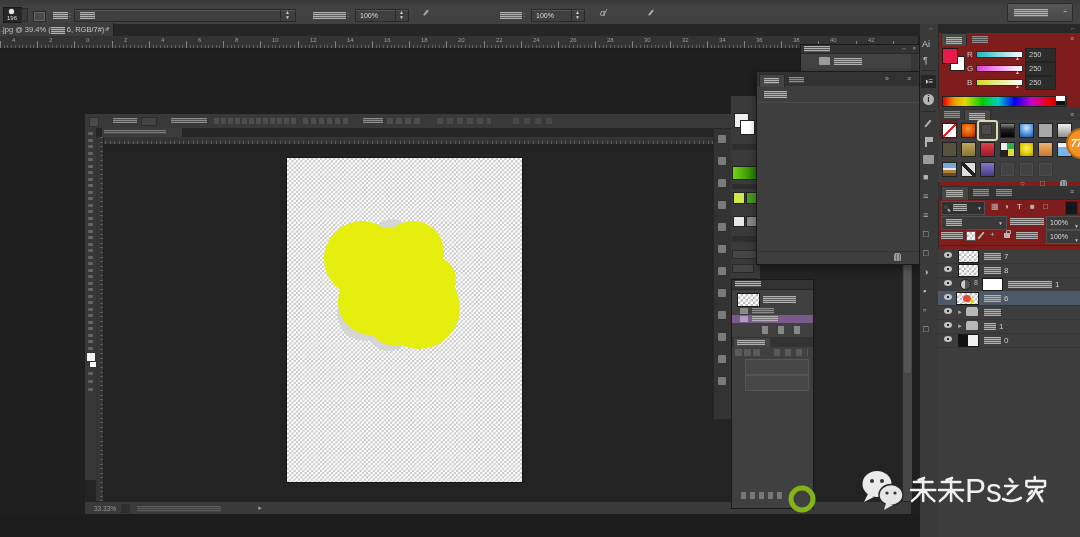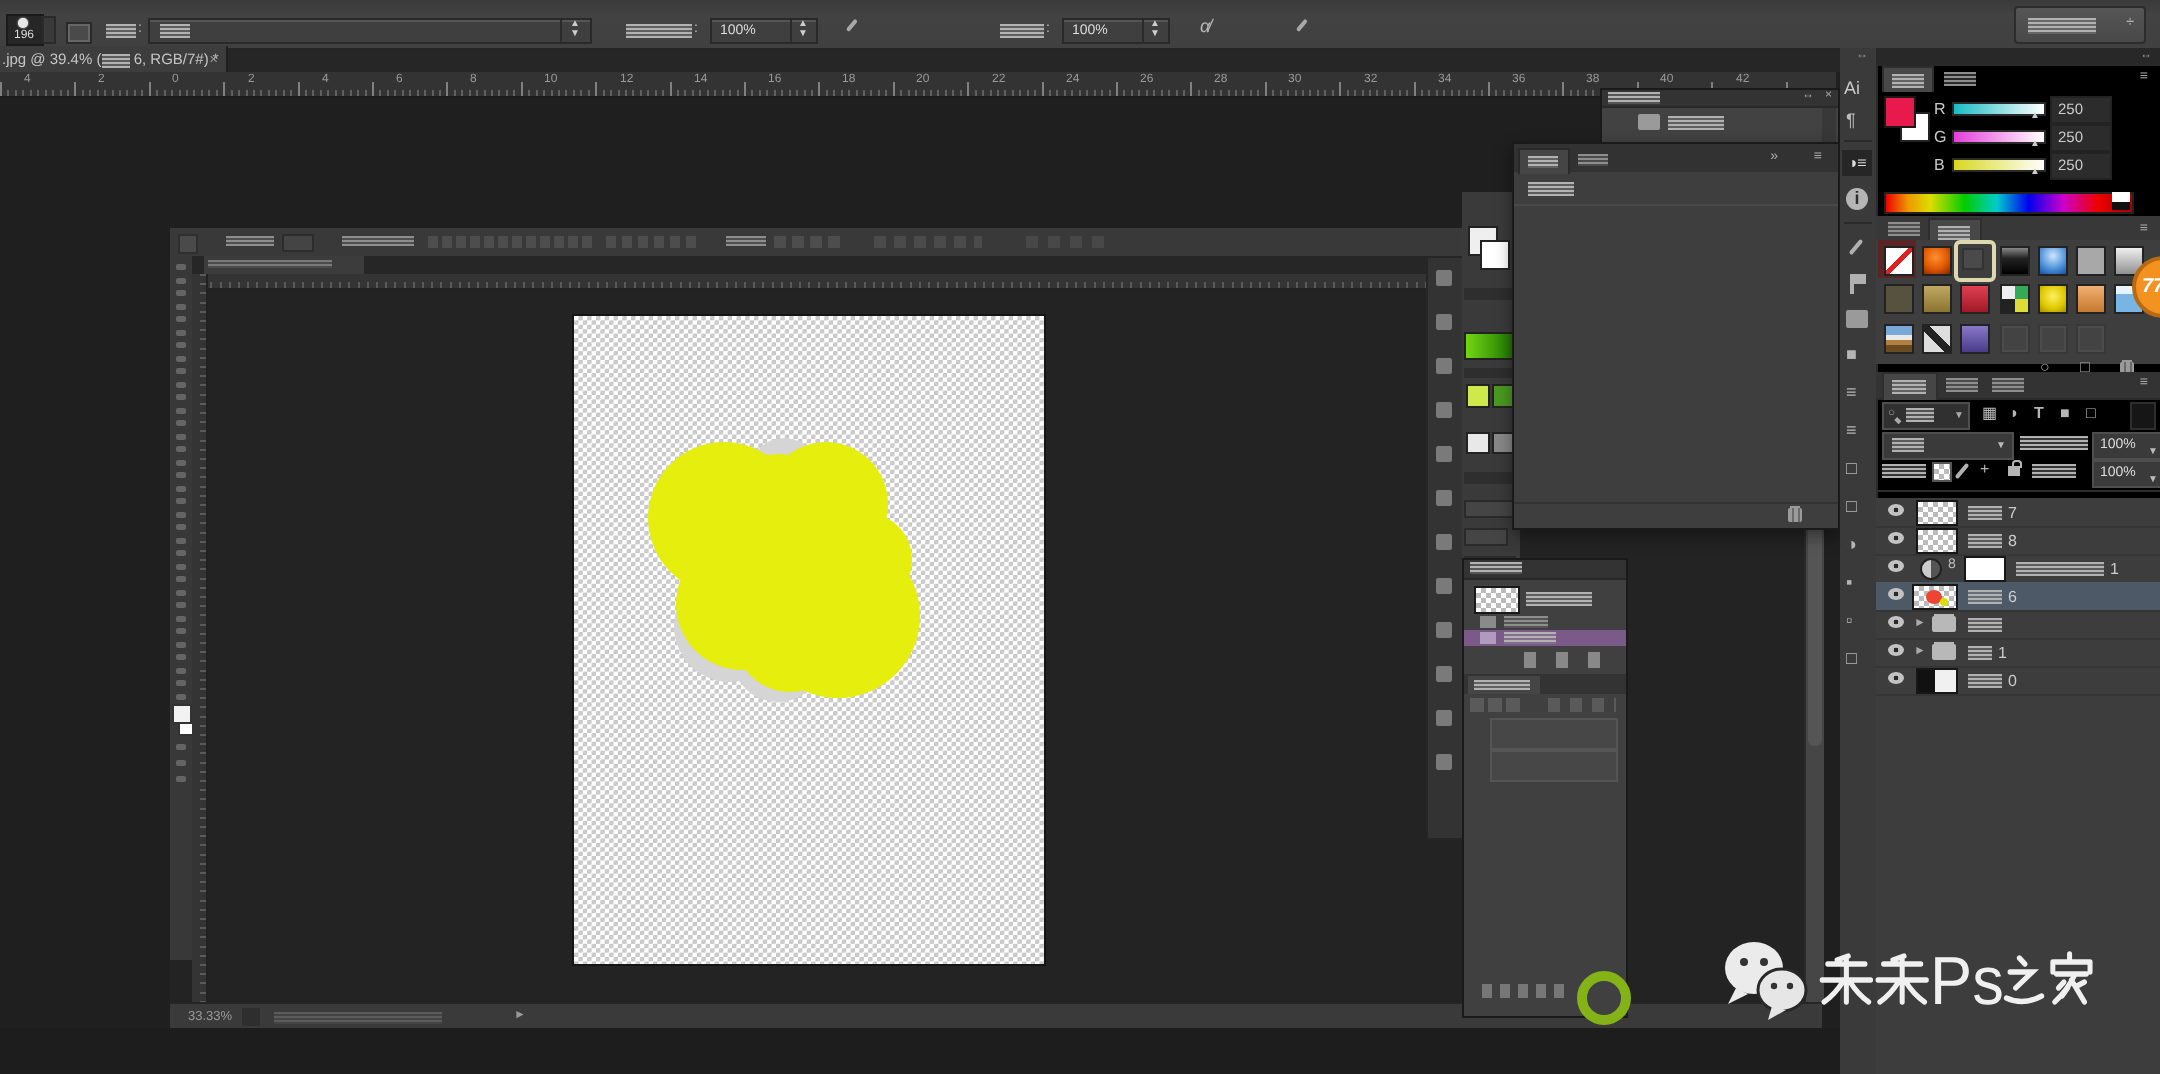--- a/index.html
+++ b/index.html
@@ -274,21 +274,21 @@
 </div>
 
 <svg class="abs" style="left:787px;top:484px;" width="30" height="30">
       <circle cx="15" cy="15" r="11" fill="none" stroke="#83b316" stroke-width="5"></circle>
     </svg>
 
 <div class="abs" style="left:1066px;top:128px;width:27px;height:27px;border-radius:50%;background:#f39121;border:2px solid #b96a10;z-index:30;">
   <span style="position:absolute;left:3px;top:8px;color:#fff;font-size:10px;font-style:italic;font-weight:bold;">77</span>
 </div>
 
-<div class="abs" id="dock" style="left:920px;top:24px;width:160px;height:399px;background:#000000;">
+<div class="abs" id="dock" style="left:920px;top:24px;width:160px;height:399px;background:#7f1d1d;">
  <div class="abs" style="left:0;top:0;width:18px;height:513px;background:#3a3a3a;border-right:1px solid #2a2a2a;"></div>
  <div class="abs" style="left:18px;top:0;width:142px;height:9px;background:#282828;"></div>
  <span class="abs" style="left:8px;top:1px;color:#999;font-size:6px;">↔</span>
  <span class="abs" style="left:150px;top:1px;color:#999;font-size:6px;">↔</span>
 
  <div class="abs" style="left:2px;top:15px;width:14px;height:12px;color:#c8c8c8;font-size:9px;">Ai</div>
  <div class="abs" style="left:3px;top:31px;width:12px;height:12px;color:#bbb;font-size:9px;">¶</div>
  <div class="abs" style="left:2px;top:46px;width:14px;height:1px;background:#2a2a2a;"></div>
  <div class="abs" style="left:1px;top:51px;width:15px;height:13px;background:#262626;color:#ddd;font-size:8px;text-align:center;line-height:13px;">◑≡</div>
  <div class="abs" style="left:3px;top:70px;width:11px;height:11px;border-radius:50%;background:#b5b5b5;color:#2e2e2e;font-size:9px;font-weight:bold;text-align:center;line-height:11px;">i</div>

